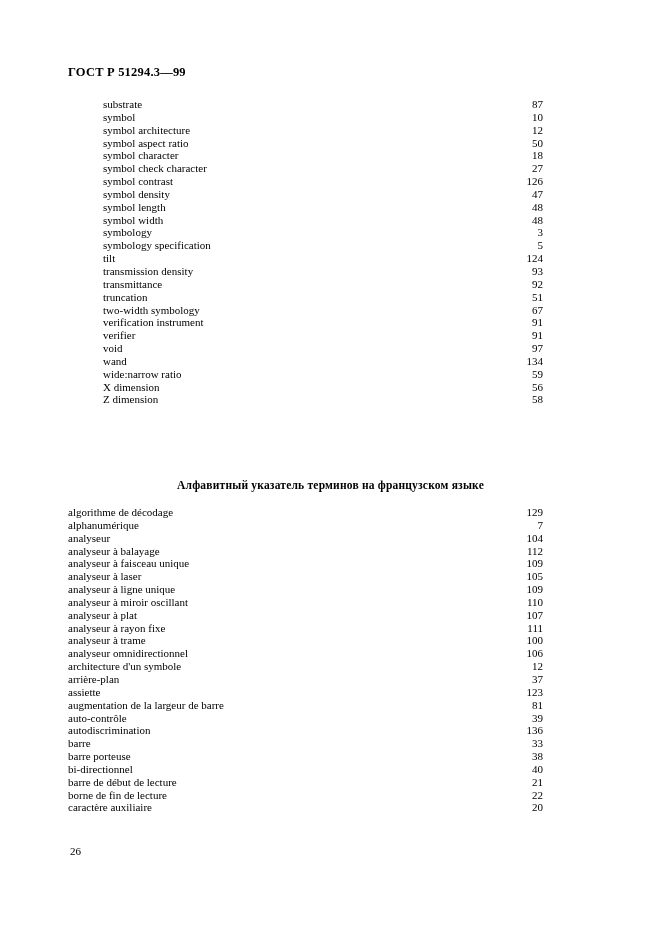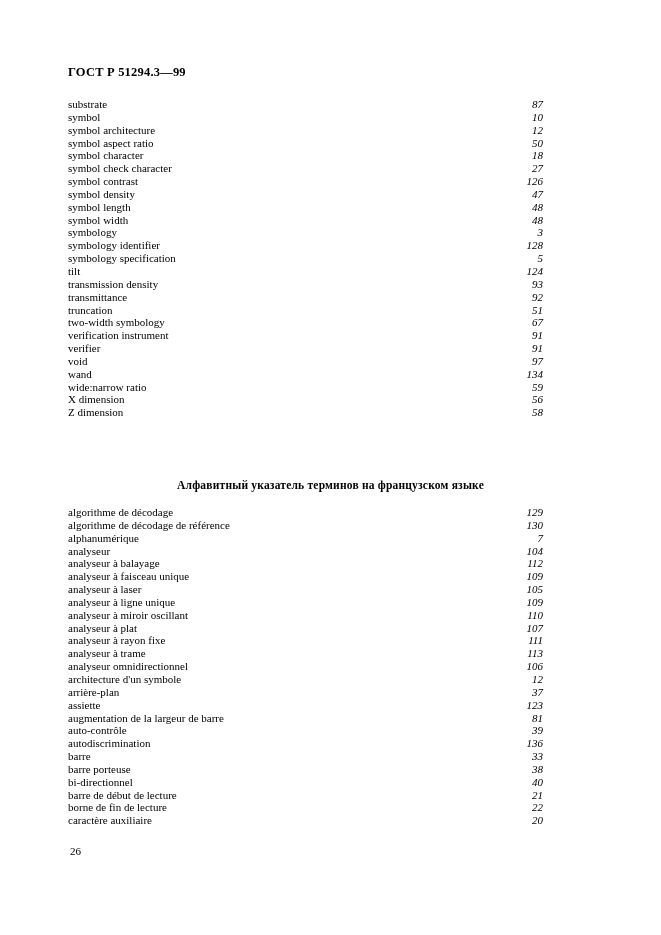--- a/index.html
+++ b/index.html
@@ -29,38 +29,37 @@
     font-size: 12.5px;
     line-height: 13px;
     letter-spacing: 0.2px;
     white-space: nowrap;
   }
   .index-list {
     position: absolute;
     left: 68px;
     right: 118px;
   }
-  #english-list { top: 98px; }
+  #english-list { top: 98px; margin-left: 35px; }
   #french-list  { top: 506px; }
   .index-row {
     display: flex;
     justify-content: space-between;
     align-items: baseline;
     height: 12.85px;
     line-height: 12.85px;
     font-size: 11px;
   }
   .index-row .term {
     white-space: nowrap;
     text-align: left;
   }
   .index-row .num {
     white-space: nowrap;
     text-align: left;
-    font-style: italic;
   }
   .section-heading {
     position: absolute;
     left: 0;
     right: 0;
     top: 479px;
     text-align: center;
     font-weight: bold;
     font-size: 11.5px;
     line-height: 13px;
@@ -121,24 +120,20 @@
       </div>
       <div class="index-row">
         <span class="term">symbol width</span>
         <span class="num">48</span>
       </div>
       <div class="index-row">
         <span class="term">symbology</span>
         <span class="num">3</span>
       </div>
       <div class="index-row">
-        <span class="term">symbology identifier</span>
-        <span class="num">128</span>
-      </div>
-      <div class="index-row">
         <span class="term">symbology specification</span>
         <span class="num">5</span>
       </div>
       <div class="index-row">
         <span class="term">tilt</span>
         <span class="num">124</span>
       </div>
       <div class="index-row">
         <span class="term">transmission density</span>
         <span class="num">93</span>
@@ -186,24 +181,20 @@
     </div>
 
   <div class="section-heading">Алфавитный указатель терминов на французском языке</div>
 
   <div class="index-list" id="french-list">
       <div class="index-row">
         <span class="term">algorithme de décodage</span>
         <span class="num">129</span>
       </div>
       <div class="index-row">
-        <span class="term">algorithme de décodage de référence</span>
-        <span class="num">130</span>
-      </div>
-      <div class="index-row">
         <span class="term">alphanumérique</span>
         <span class="num">7</span>
       </div>
       <div class="index-row">
         <span class="term">analyseur</span>
         <span class="num">104</span>
       </div>
       <div class="index-row">
         <span class="term">analyseur à balayage</span>
         <span class="num">112</span>
@@ -227,21 +218,21 @@
       <div class="index-row">
         <span class="term">analyseur à plat</span>
         <span class="num">107</span>
       </div>
       <div class="index-row">
         <span class="term">analyseur à rayon fixe</span>
         <span class="num">111</span>
       </div>
       <div class="index-row">
         <span class="term">analyseur à trame</span>
-        <span class="num">113</span>
+        <span class="num">100</span>
       </div>
       <div class="index-row">
         <span class="term">analyseur omnidirectionnel</span>
         <span class="num">106</span>
       </div>
       <div class="index-row">
         <span class="term">architecture d'un symbole</span>
         <span class="num">12</span>
       </div>
       <div class="index-row">

